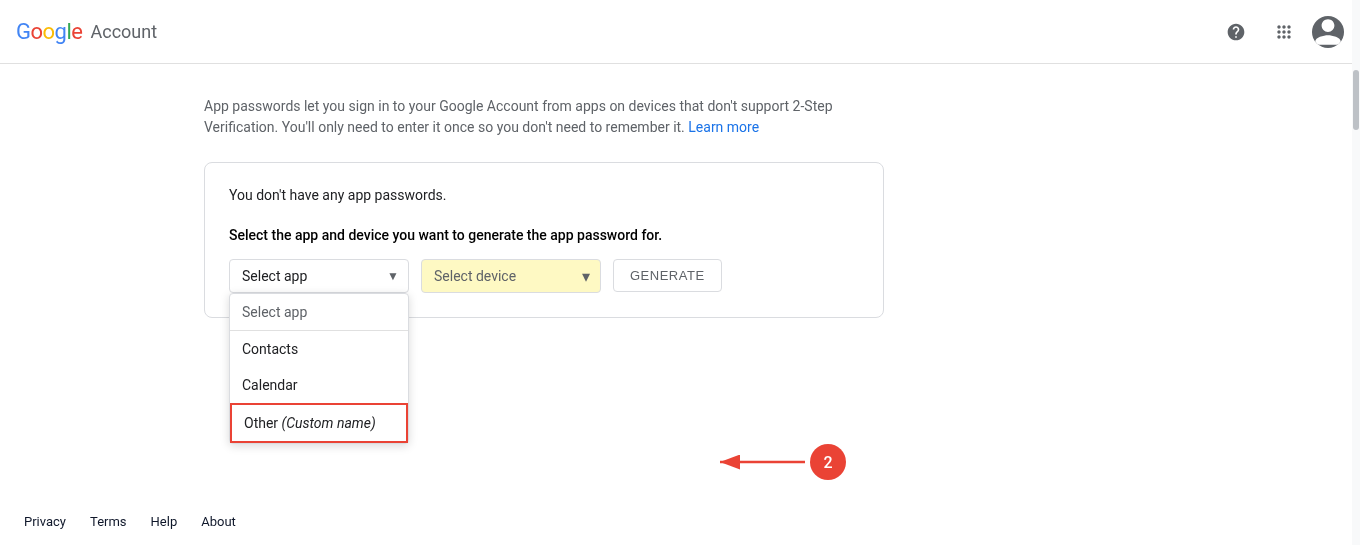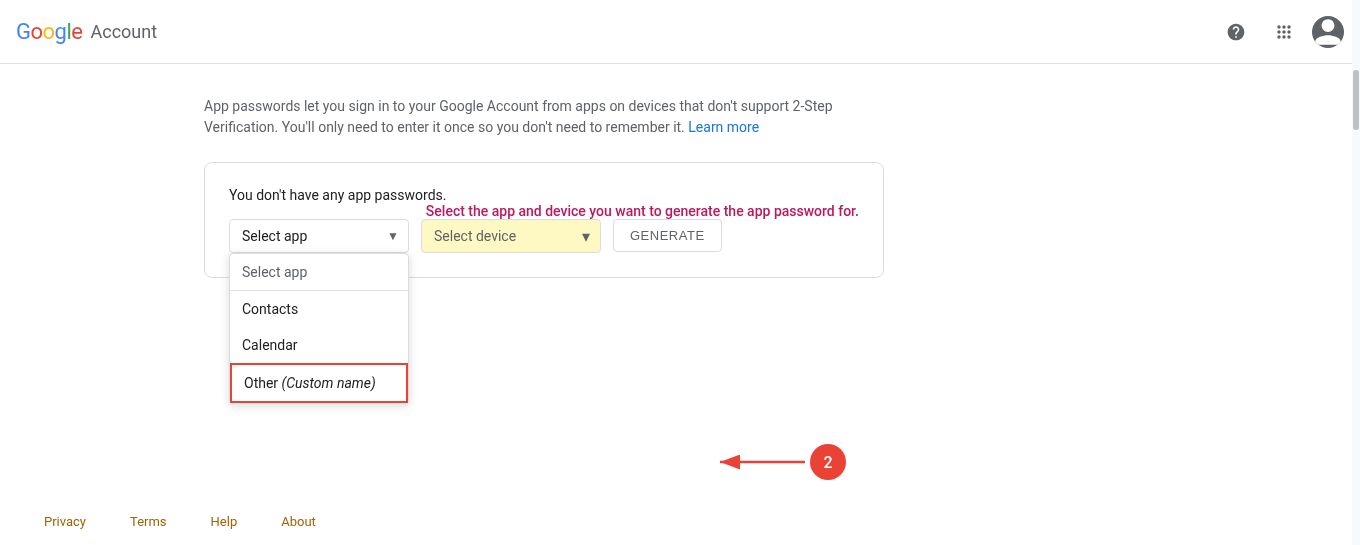--- a/index.html
+++ b/index.html
@@ -115,27 +115,27 @@
     
     .card {
       border: 1px solid #dadce0;
       border-radius: 8px;
       padding: 24px;
       max-width: 680px;
     }
     .card-no-passwords {
       font-size: 14px;
       color: #202124;
+      margin-bottom: 24px;
     }
     .card-prompt {
       font-size: 14px;
       font-weight: 500;
-      color: #be185d;
-      margin-bottom: 0;
-      text-align: right;
+      color: #000000;
+      margin-bottom: 16px;
     }
 
     .select-wrapper {
       position: relative;
     }
 
     .select-box {
       border: 1px solid #dadce0;
       border-radius: 4px;
       padding: 8px 36px 8px 12px;
@@ -237,23 +237,22 @@
       bottom: 0;
       left: 0;
       right: 0;
       padding: 16px 24px;
       display: flex;
       gap: 24px;
       font-size: 13px;
       color: #5f6368;
     }
     .footer a {
-      color: #a16207;
+      color: #0f172a;
       text-decoration: none;
-      margin-left: 20px;
     }
 
     
     .page-wrapper {
       position: relative;
       min-height: 545px;
       overflow: hidden;
     }
     .right-scrollbar {
       position: fixed;

